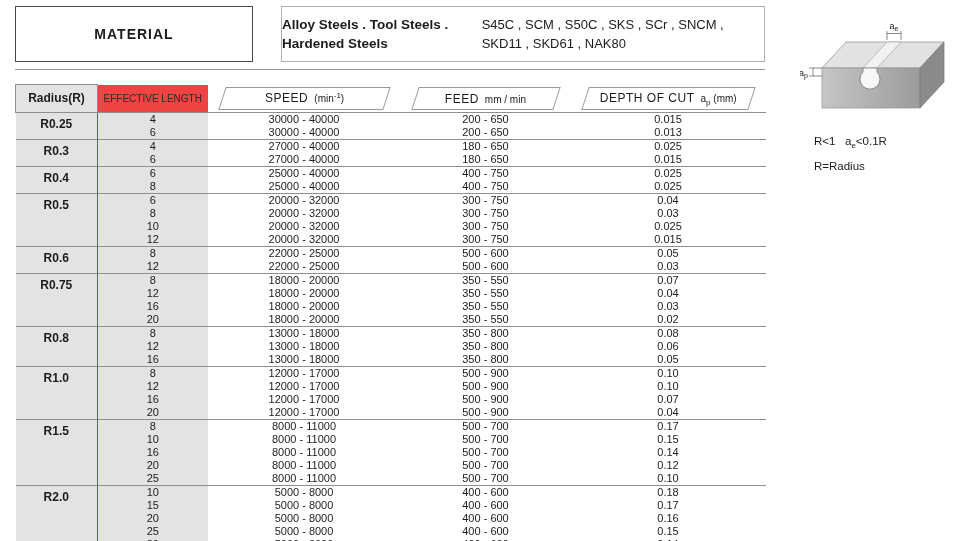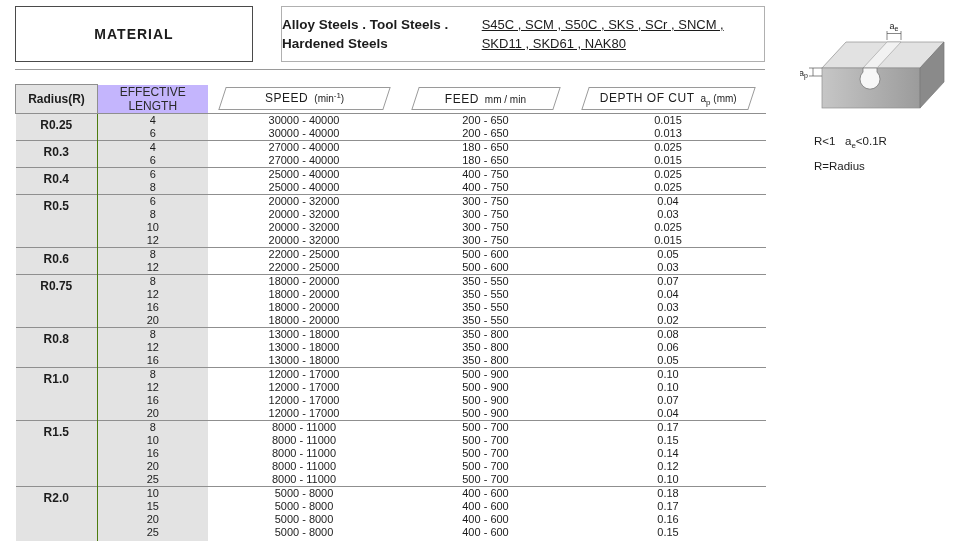--- a/index.html
+++ b/index.html
@@ -9,30 +9,30 @@
 
   
   .main { position:absolute; left:15px; top:6px; width:750px; }
   .top-header { display:flex; align-items:stretch; gap:28px; height:56px;border-radius:20px; }
   .material-box { width:238px; border:1px solid #4a4a4a;
                   display:flex; align-items:center; justify-content:center;
                   font-weight:bold; font-size:14px; letter-spacing:1px; }
   .steels-box { flex:1; border:1px solid #b0b0b0; display:flex; 
                 align-items:center; justify-content:center; line-height:19px; }
   .steels-title { font-weight:bold; font-size:13.5px; }
-  .steels-grades { font-size:13px;text-decoration:underline; }
+  .steels-grades { font-size:13px; }
   .divider { margin-top:7px; border-bottom:1px solid #9a9a9a; }
 
   
   table.data-table { width:750px; border-collapse:collapse; table-layout:fixed;
                      margin-top:14px; border-bottom:1px solid #8f8f8f; }
   thead th { padding:0; height:27px; vertical-align:middle; font-weight:normal; }
   th.h-radius { background:#e3e3e3; border:1px solid #8f8f8f;
                 font-weight:bold; font-size:12px; }
-  th.h-length { background:#c4b5fd; font-size:12px; color:#2a2a2a; letter-spacing:0; }
+  th.h-length { background:#ef4444; font-size:10px; color:#2a2a2a; letter-spacing:0; }
   .skew-box { height:23px; margin:2px 14px; border:1px solid #9a9a9a; background:#fff;
               transform:skewX(-18deg); display:flex; align-items:center; justify-content:center; }
   .skew-inner { transform:skewX(18deg); white-space:nowrap; display:flex;
                 align-items:baseline; gap:6px; }
   .col-label { font-size:12px; letter-spacing:0.5px; }
   .col-unit { font-size:10px; color:#222; }
   sup { font-size:8px; }
   sub { font-size:8px; }
 
   tbody td { text-align:center; font-size:11px; height:13px; line-height:13px;

